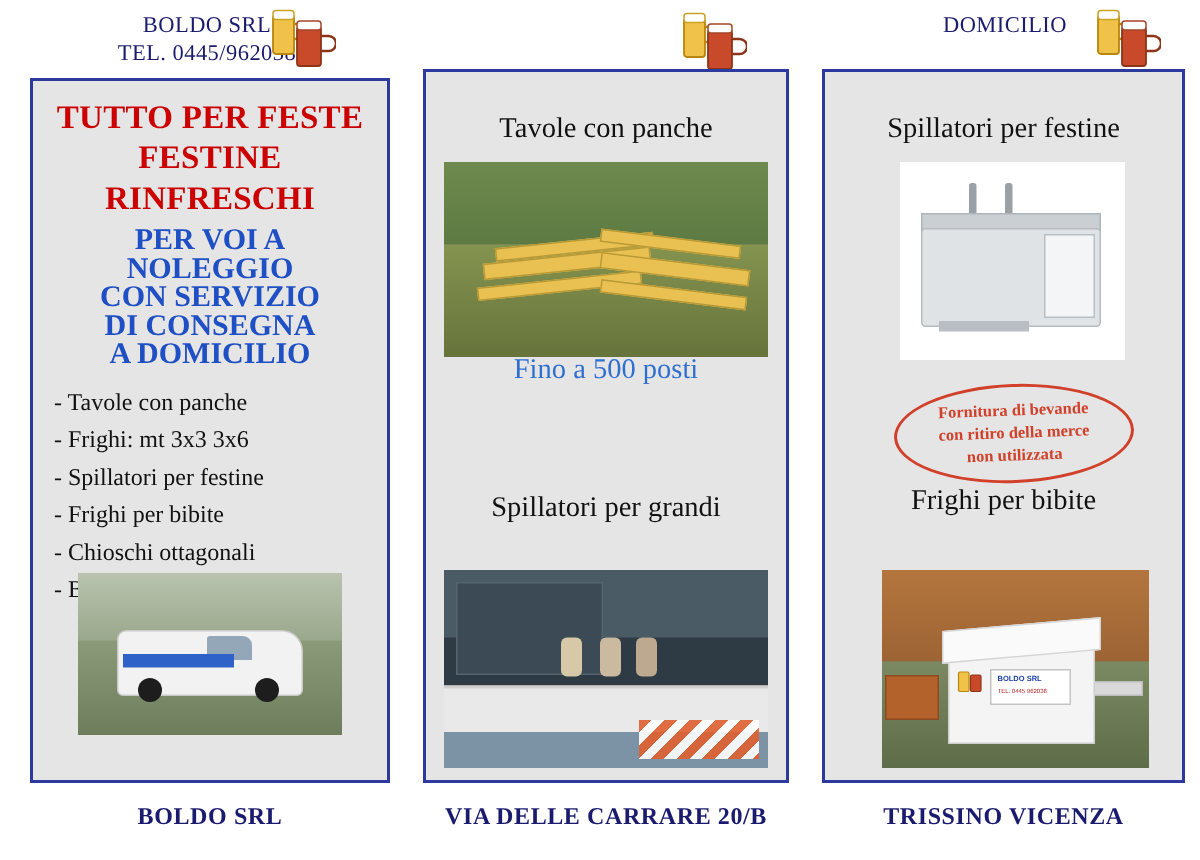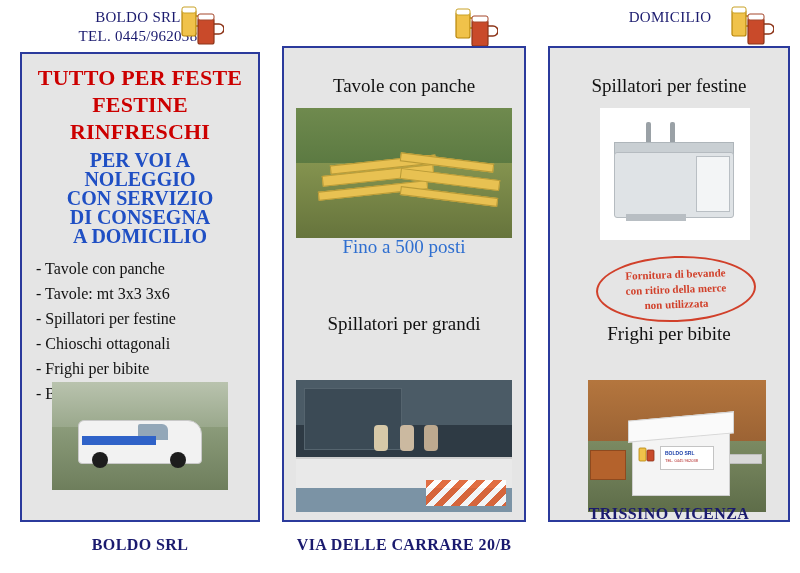--- a/index.html
+++ b/index.html
@@ -210,21 +210,21 @@
     position: absolute;
     text-align: center;
     color: #1a1a6e;
     font-family: "Liberation Serif", serif;
     font-weight: bold;
     font-size: 16px;
     letter-spacing: 0.4px;
   }
   .f1 { left: 20px;  top: 536px; width: 240px; }
   .f2 { left: 282px; top: 536px; width: 244px; }
-  .f3 { left: 548px; top: 505px; width: 242px; }
+  .f3 { left: 548px; top: 536px; width: 242px; }
 </style>
 </head>
 <body>
 
 <div class="page">
 
   <div class="header">
 
     <div class="hdr-block hdr-left">
       <div>BOLDO SRL</div>
@@ -279,45 +279,45 @@
     <div class="p1-sub">
       <div>PER VOI A</div>
       <div>NOLEGGIO</div>
       <div>CON SERVIZIO</div>
       <div>DI CONSEGNA</div>
       <div>A DOMICILIO</div>
     </div>
 
     <div class="p1-list">
       <div>- Tavole con panche</div>
-      <div>- Tavole: mt 3x3 3x6</div>
+      <div>- Frighi: mt 3x3 3x6</div>
       <div>- Spillatori per festine</div>
+      <div>- Frighi per bibite</div>
       <div>- Chioschi ottagonali</div>
-      <div>- Frighi per bibite</div>
       <div>- Banconi per feste</div>
     </div>
 
     <div class="p1-assist">Servizio Assistenza</div>
   </div>
 
   <div class="photo photo-van">
     <div class="van-sky"></div>
     <div class="van-ground"></div>
     <div class="van-body"></div>
     <div class="van-window"></div>
     <div class="van-stripe"></div>
     <div class="van-wheel w1"></div>
     <div class="van-wheel w2"></div>
   </div>
 
   <div class="panel panel-2">
     <div class="p-head">Tavole con panche</div>
     <div style="height:132px"></div>
     <div class="p-caption-blue">Fino a 500 posti</div>
-    <div class="p-head" style="margin-top:54px">
+    <div class="p-head" style="margin-top:69px">
       <div>Spillatori per grandi</div>
     </div>
   </div>
 
   <div class="photo photo-tables">
     <div class="tb-tree"></div>
     <div class="tb-grass"></div>
     <div class="tb-set tb-b1b"></div>
     <div class="tb-set tb-t1"></div>
     <div class="tb-set tb-b1"></div>

